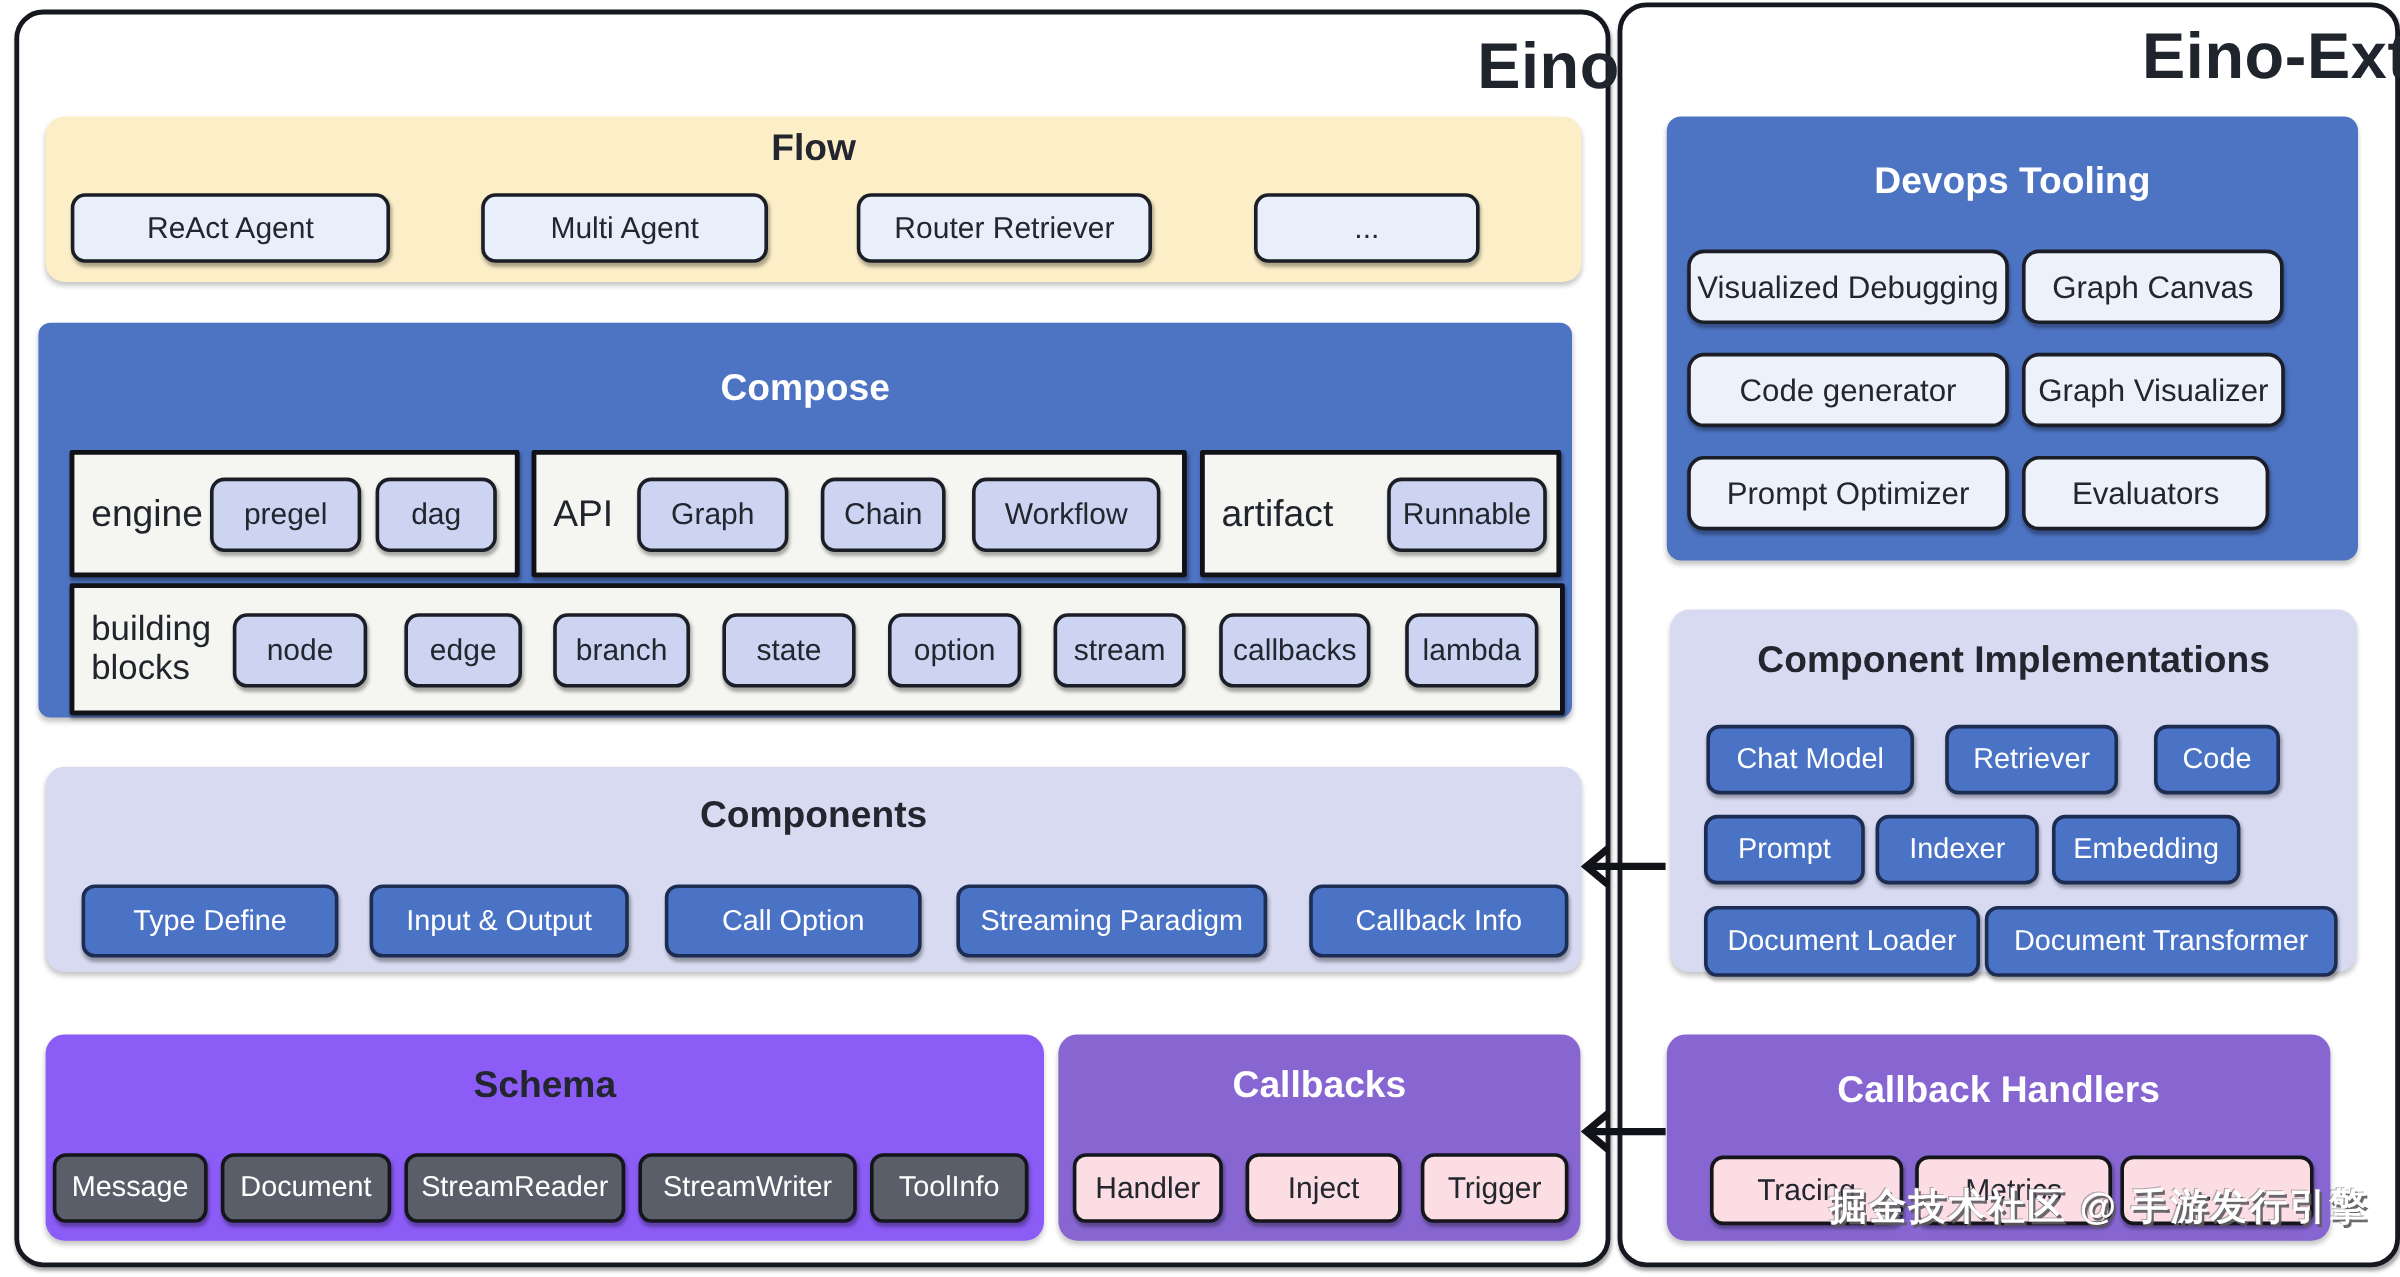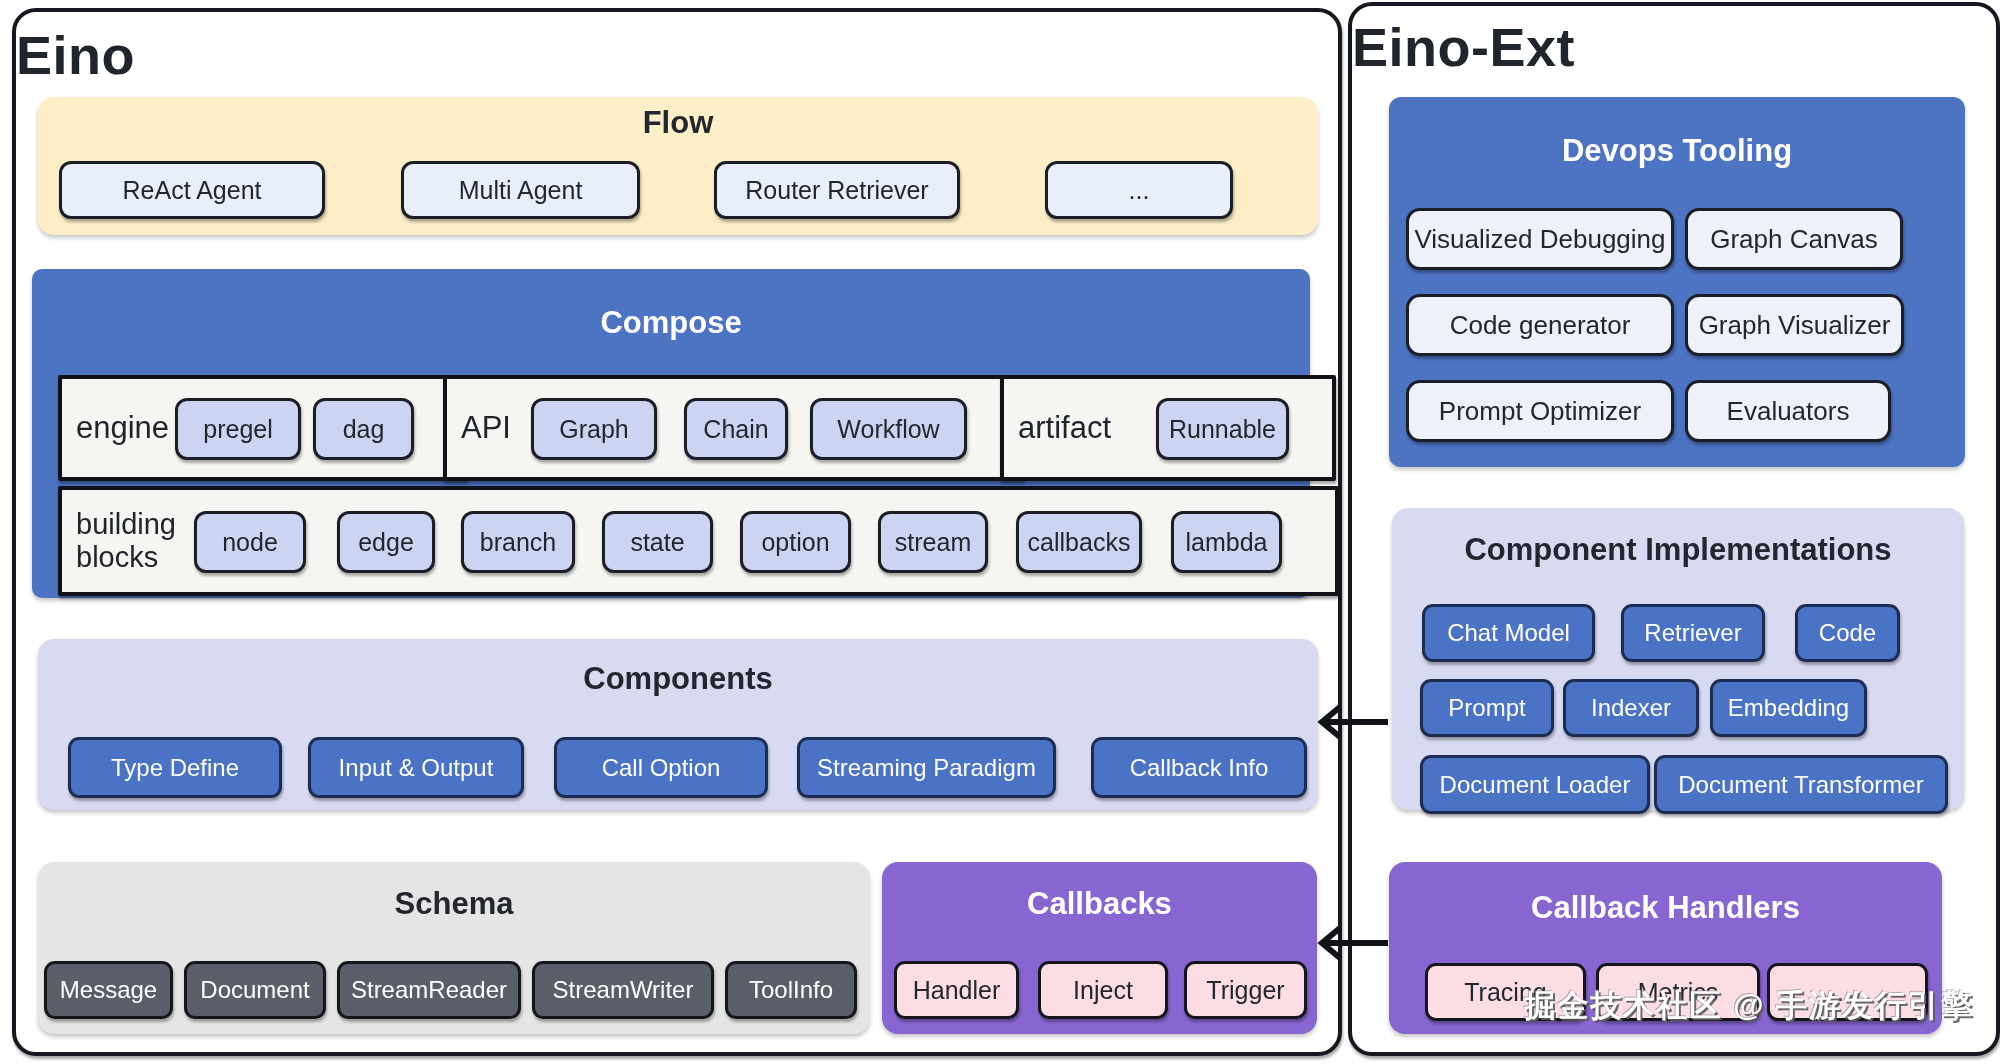--- a/index.html
+++ b/index.html
@@ -1,34 +1,34 @@
 <!DOCTYPE html>
 <html><head>
 <meta charset="utf-8">
 <style>
   html,body{margin:0;padding:0;background:#ffffff;}
   .canvas{position:relative;width:2000px;height:1064px;background:#ffffff;overflow:hidden;
           font-family:"Liberation Sans","DejaVu Sans",sans-serif;color:#22252d;}
   .panel{position:absolute;background:#fff;border:4px solid #15181e;border-radius:24px;
          box-shadow:1px 3px 3px rgba(0,0,0,.35);}
-  .panel-title{position:absolute;left:0;width:100%;text-align:left;font-size:54px;font-weight:800;
-               color:#20242c;letter-spacing:.5px;}
+  .panel-title{position:absolute;left:0;width:100%;text-align:right;font-size:54px;font-weight:800;
+               color:#20242c;letter-spacing:.5px;padding-left:12px;}
   .sec{position:absolute;border-radius:16px;box-shadow:0 3px 4px rgba(0,0,0,.22);}
   .sec-title{position:absolute;left:0;width:100%;text-align:center;font-weight:700;font-size:31px;}
   .t-dark{color:#23262e;} .t-white{color:#ffffff;}
   .chip{position:absolute;display:flex;align-items:center;justify-content:center;
         border-radius:12px;font-size:25px;white-space:nowrap;box-shadow:1px 3px 3px rgba(0,0,0,.32);}
   .chip-light{background:#e9eefb;border:3px solid #1b1e26;color:#23262e;}
   .chip-devops{background:#edf1fa;border:3px solid #1b1e26;color:#23262e;font-size:26px;border-radius:14px;}
   .chip-peri{background:#ccd4f2;border:3px solid #1b1e26;color:#23262e;}
   .chip-dark{background:#595e69;border:3px solid #14161b;color:#ffffff;font-size:24px;border-radius:11px;}
   .chip-pink{background:#fbdde3;border:3px solid #14161b;color:#23262e;border-radius:11px;}
   .btn-blue{background:#4a73c5;border:3px solid #1d2c52;color:#ffffff;font-size:24px;border-radius:11px;}
   .subbox{position:absolute;background:#f5f5f1;border:4px solid #101217;border-radius:2px;
-          box-shadow:1px 3px 3px rgba(0,0,0,.35);padding-left:35px;}
+          box-shadow:1px 3px 3px rgba(0,0,0,.35);}
   .sublabel{position:absolute;left:14px;top:0;height:100%;display:flex;align-items:center;
             font-size:31px;color:#20242c;line-height:1.15;}
   .arrow{position:absolute;overflow:visible;z-index:5;}
   .watermark{position:absolute;font-size:31px;font-weight:700;color:#ffffff;letter-spacing:2px;
              text-shadow:2px 2px 0 rgba(90,90,95,.9), -1px -1px 0 rgba(120,120,125,.55);z-index:6;white-space:nowrap;}
 </style>
 </head>
 <body>
 
 <div class="canvas">
@@ -80,21 +80,21 @@
 
     <div class="sec" style="left:22px;top:627px;width:1280px;height:171px;background:#d7daf1;">
       <div class="sec-title t-dark" style="top:22px;">Components</div>
       <div class="chip btn-blue" style="left:30px;top:98px;width:208px;height:55px;">Type Define</div>
       <div class="chip btn-blue" style="left:270px;top:98px;width:210px;height:55px;">Input &amp; Output</div>
       <div class="chip btn-blue" style="left:516px;top:98px;width:208px;height:55px;">Call Option</div>
       <div class="chip btn-blue" style="left:759px;top:98px;width:253px;height:55px;">Streaming Paradigm</div>
       <div class="chip btn-blue" style="left:1053px;top:98px;width:210px;height:55px;">Callback Info</div>
     </div>
 
-    <div class="sec" style="left:22px;top:850px;width:832px;height:172px;background:#e5e5e5;">
+    <div class="sec" style="left:22px;top:850px;width:832px;height:172px;background:#8b5cf6;">
       <div class="sec-title t-dark" style="top:24px;">Schema</div>
       <div class="chip chip-dark" style="left:6px;top:99px;width:123px;height:52px;">Message</div>
       <div class="chip chip-dark" style="left:146px;top:99px;width:136px;height:52px;">Document</div>
       <div class="chip chip-dark" style="left:299px;top:99px;width:178px;height:52px;">StreamReader</div>
       <div class="chip chip-dark" style="left:494px;top:99px;width:176px;height:52px;">StreamWriter</div>
       <div class="chip chip-dark" style="left:687px;top:99px;width:126px;height:52px;">ToolInfo</div>
     </div>
 
     <div class="sec" style="left:866px;top:850px;width:435px;height:172px;background:#8766d2;">
       <div class="sec-title t-white" style="top:24px;">Callbacks</div>

